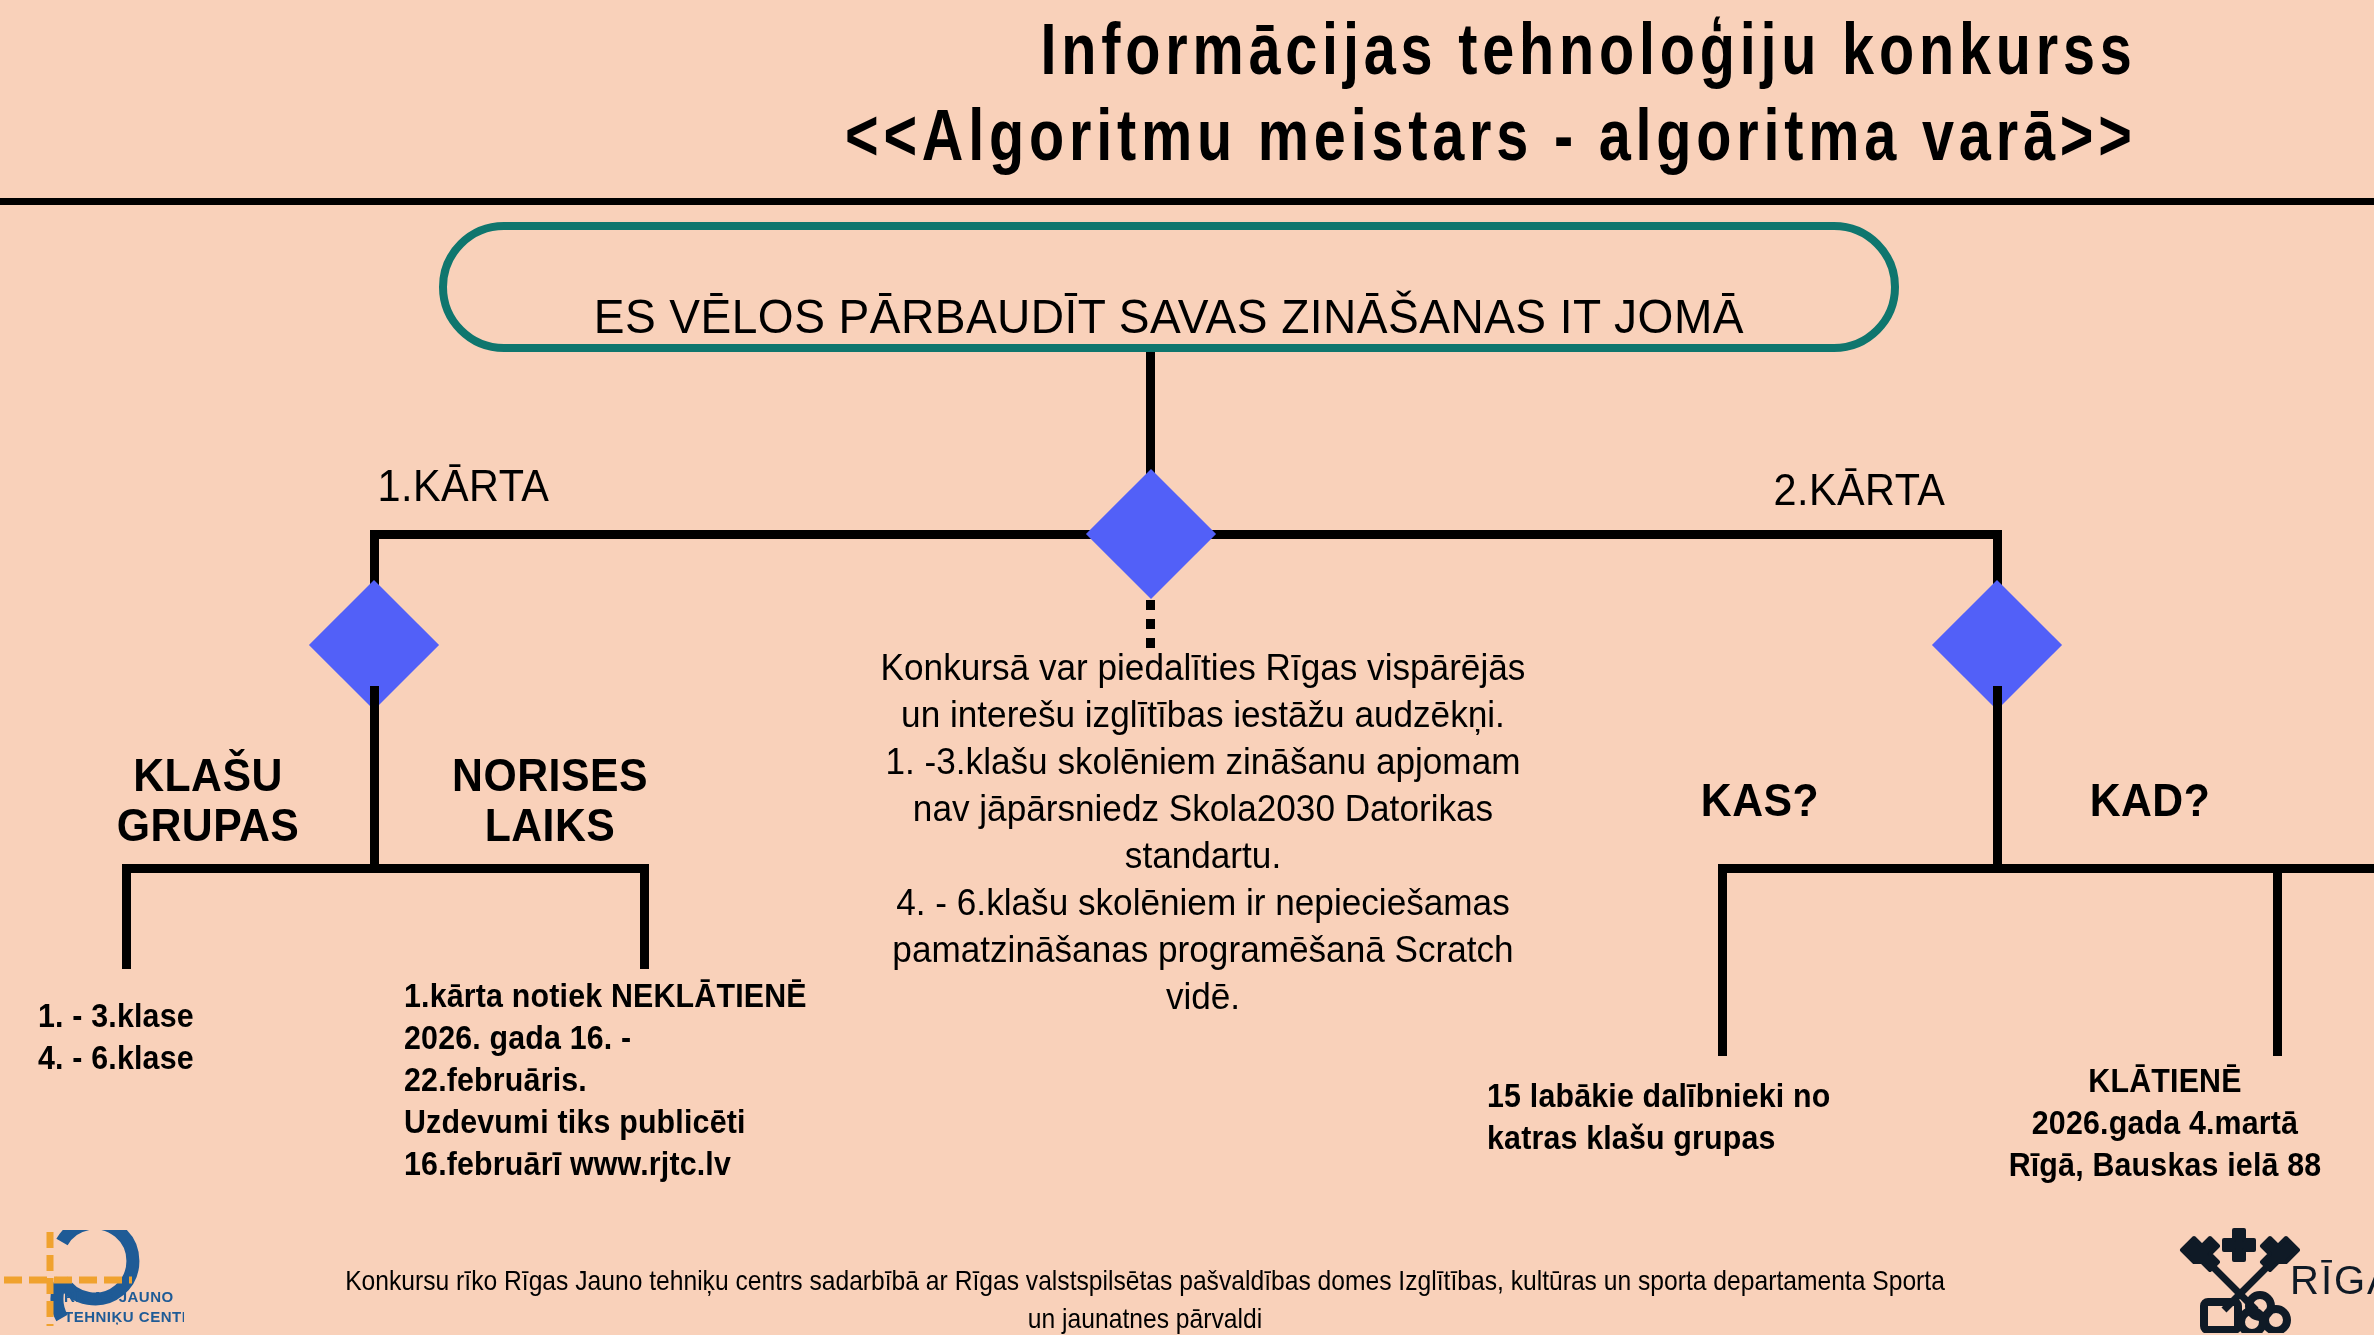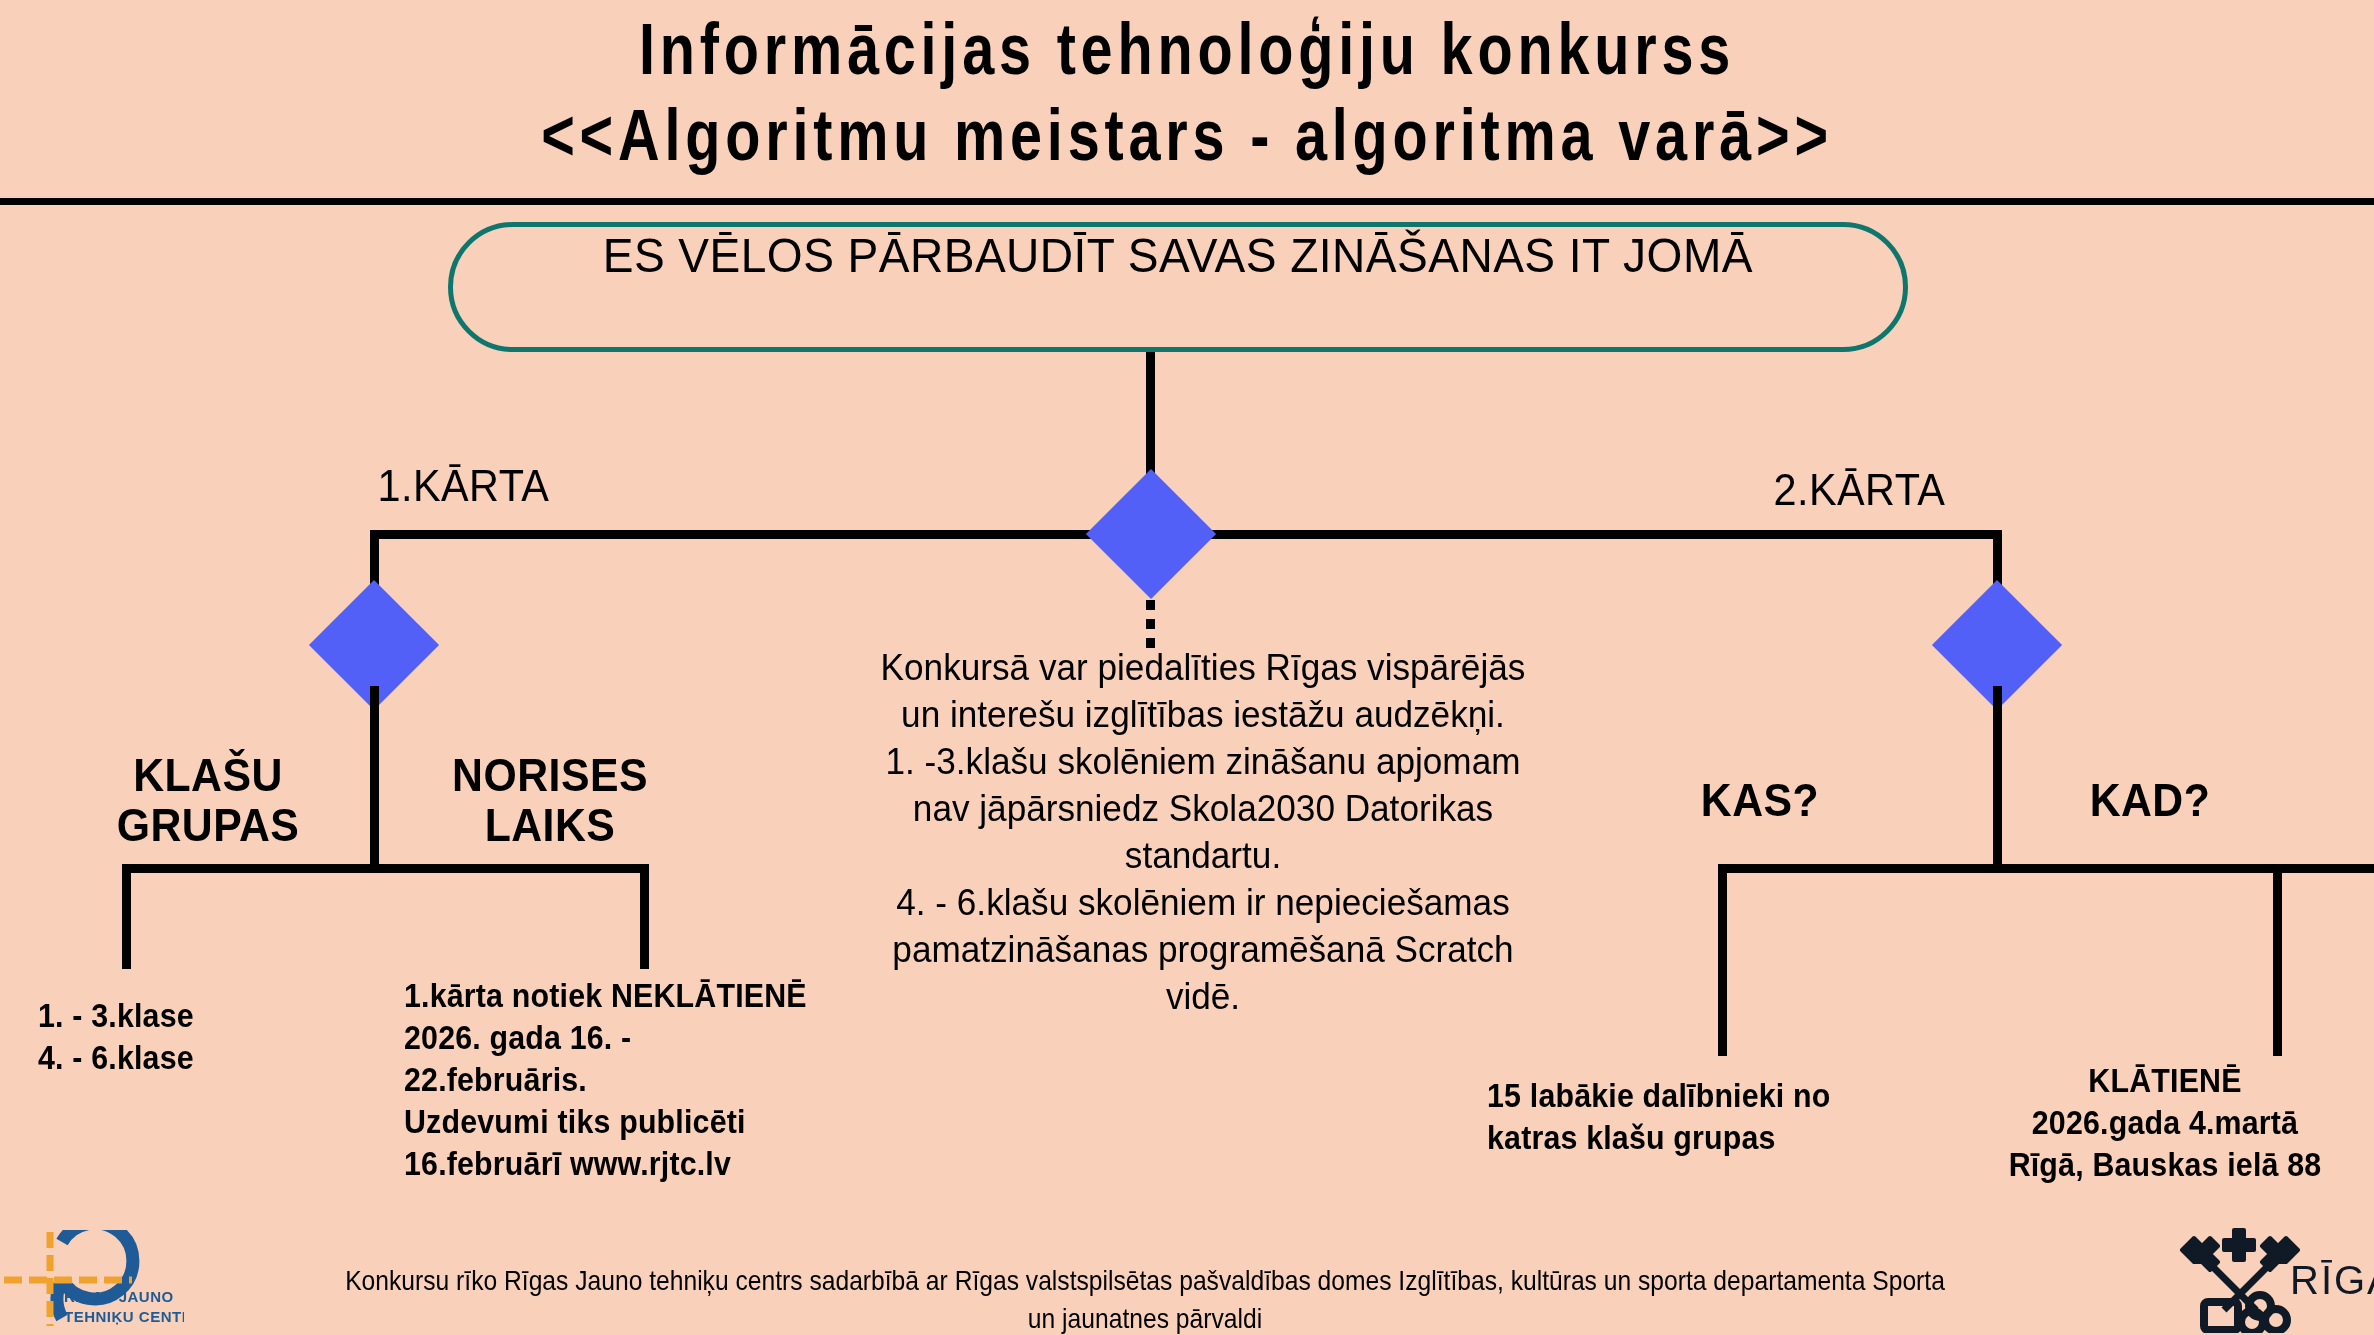--- a/index.html
+++ b/index.html
@@ -10,44 +10,44 @@
     font-family:"Liberation Sans","DejaVu Sans",sans-serif;
     color:#000;
     overflow:hidden;
     position:relative;
   }
   #stage{position:absolute;left:0;top:0;width:2374px;height:1335px;}
 
   
   .title-wrap{
     position:absolute;left:0;top:6px;width:2374px;
-    text-align:center;
+    text-align:right;
   }
   .title-line{
     font-family:"Liberation Sans","DejaVu Sans",sans-serif;
     font-weight:700;
     font-size:72px;
     line-height:86px;
     letter-spacing:6px;
     transform:scaleX(0.80);
     transform-origin:center center;
     white-space:nowrap;
     color:#000;
   }
   .header-rule{
     position:absolute;left:0;top:198px;width:2374px;height:7px;background:#000;
   }
 
   
   .start-node{
-    position:absolute;left:448px;top:222px;width:1460px;height:130px;
-    border:5px solid #0f766e;
+    position:absolute;left:439px;top:222px;width:1460px;height:130px;
+    border:8px solid #0f766e;
     border-radius:70px;
     box-sizing:border-box;
-    display:flex;align-items:flex-start;justify-content:center;
+    display:flex;align-items:flex-end;justify-content:center;
   }
   .start-node .lbl{
     font-size:49px;font-weight:400;letter-spacing:0.5px;
     transform:scaleX(0.94);white-space:nowrap;
   }
 
   
   .vline{position:absolute;background:#000;width:9px;}
   .hline{position:absolute;background:#000;height:9px;}
   .dashline{

